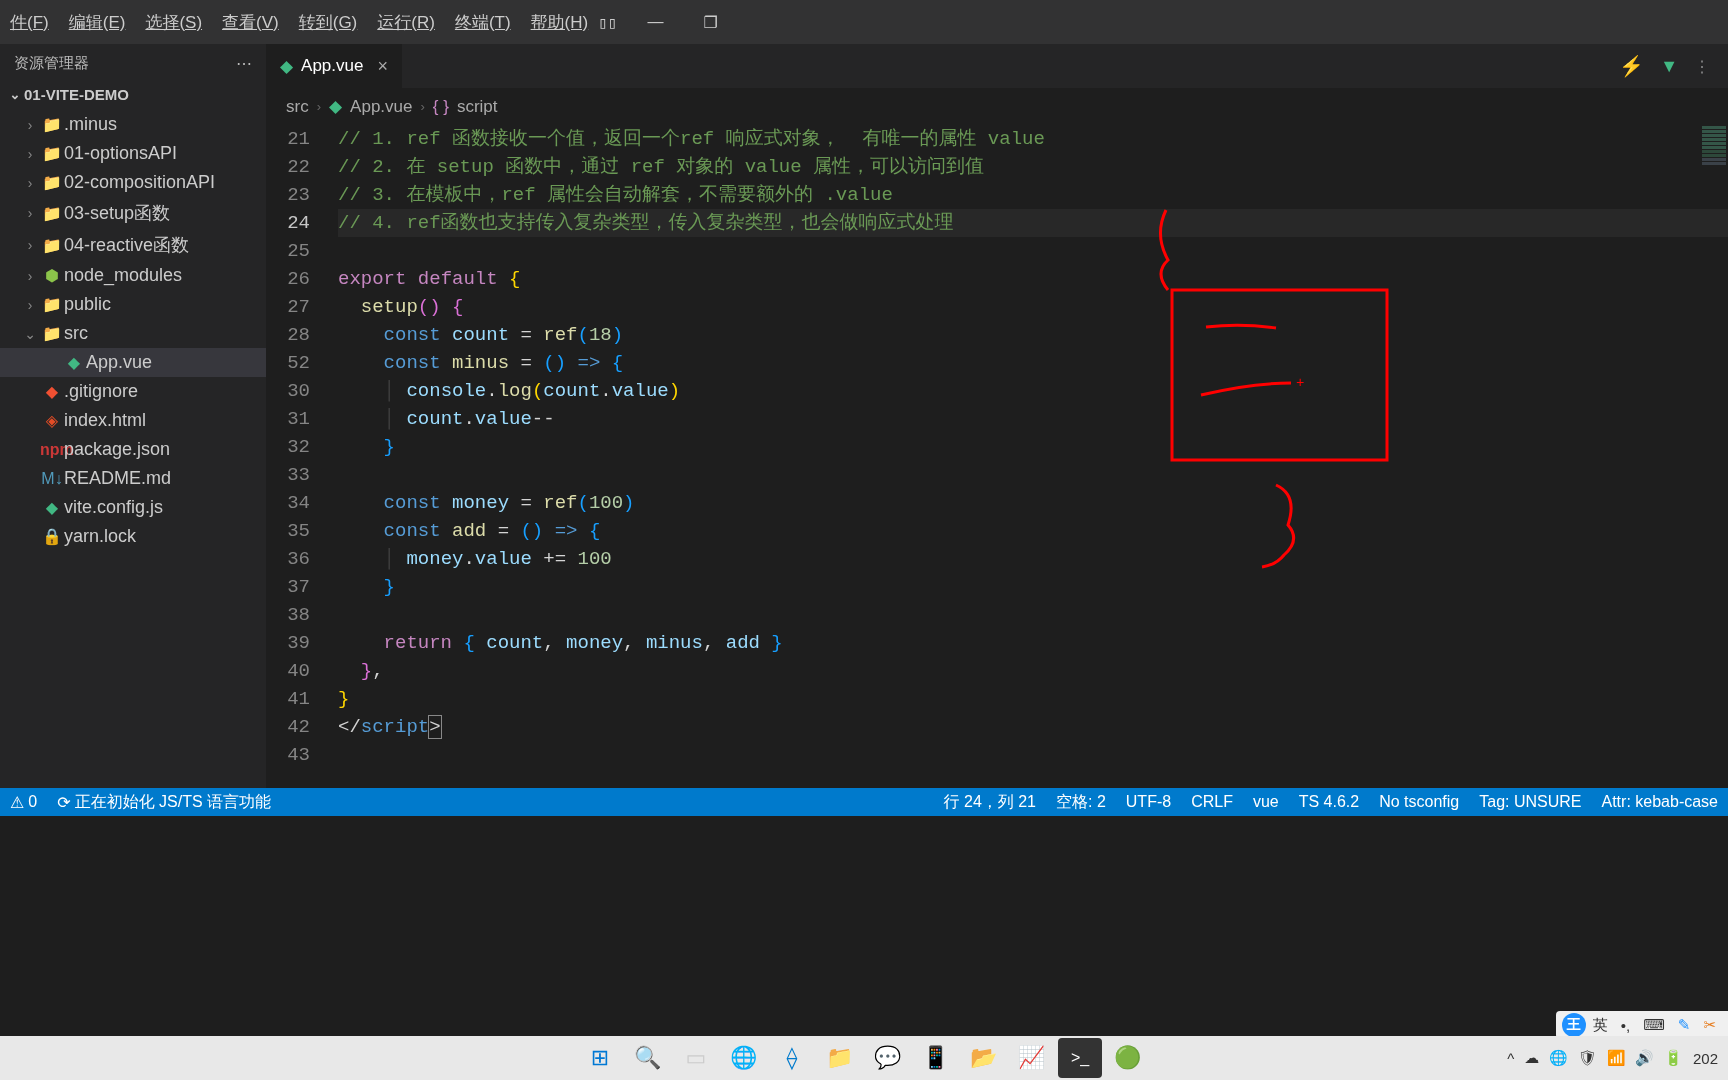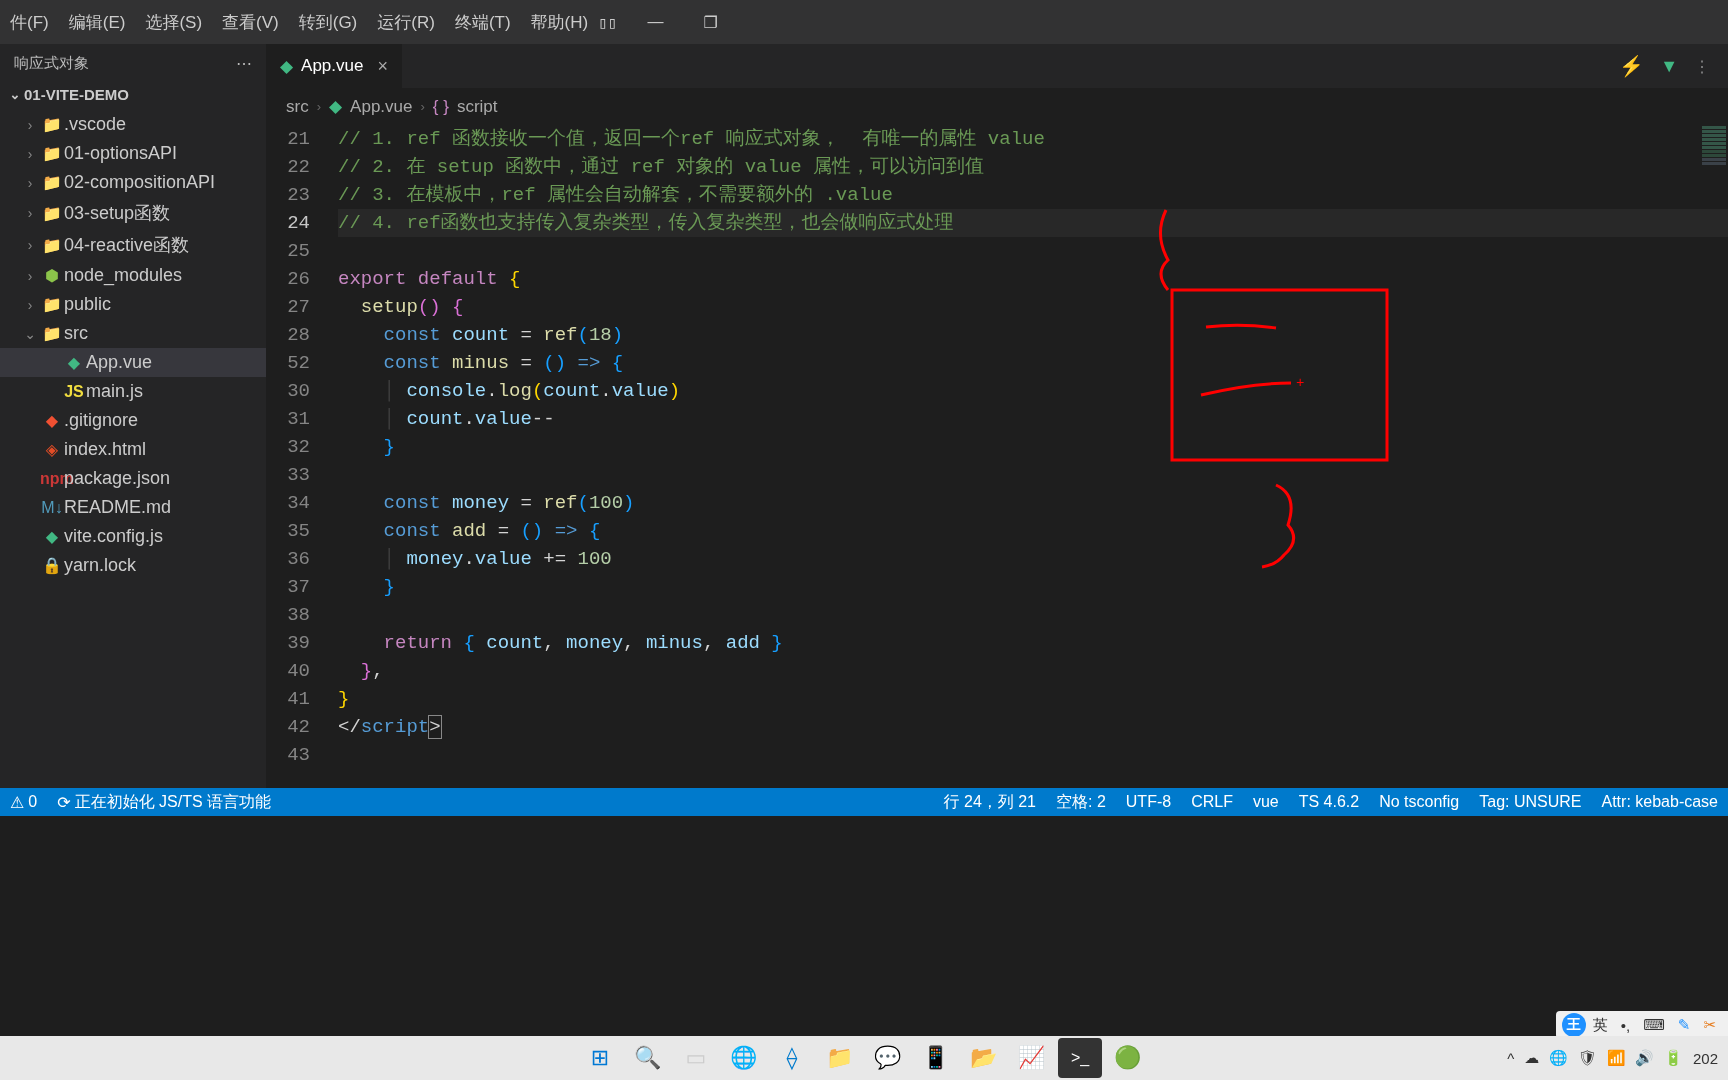--- a/index.html
+++ b/index.html
@@ -1,19 +1,19 @@
 <!DOCTYPE html>
 <html><head>
 <meta charset="utf-8">
 <style>
 * { margin: 0; padding: 0; box-sizing: border-box; }
 body { font-family: "Segoe UI", "Microsoft YaHei", sans-serif; background: #1e1e1e; color: #cccccc; height: 1080px; width: 1728px; overflow: hidden; font-size: 16px; }
 .titlebar { height: 44px; background: #323233; display: flex; align-items: center; color: #cccccc; }
 .menu { display: flex; height: 44px; align-items: center; }
-.menu-item { padding: 0 10px; cursor: pointer; font-size: 17px; }
+.menu-item { padding: 0 10px; cursor: pointer; font-size: 17px; text-decoration: underline; }
 .title-center { flex: 1; text-align: center; font-size: 17px; color: #cccccc; }
 .title-right { display: flex; align-items: center; gap: 20px; padding-right: 15px; }
 .win-btn { font-size: 16px; padding: 0 10px; cursor: pointer; }
 .layout-icon { font-family: monospace; }
 .main { display: flex; height: 744px; }
 .sidebar { width: 266px; background: #252526; display: flex; flex-direction: column; }
 .sidebar-header { display: flex; justify-content: space-between; align-items: center; padding: 10px 14px; font-size: 16px; color: #bbbbbb; }
 .explorer-title { font-size: 15px; }
 .tree { flex: 1; overflow: auto; padding-top: 4px; }
 .tree-section { display: flex; align-items: center; padding: 3px 6px; font-weight: bold; font-size: 15px; cursor: pointer; }
@@ -88,32 +88,32 @@
     <span class="layout-icon">▯▯</span>
     <span class="win-btn">—</span>
     <span class="win-btn">❐</span>
   </div>
 </div>
 
 <div class="main">
 
   <div class="sidebar">
     <div class="sidebar-header">
-      <span class="explorer-title">响应式对象</span>
+      <span class="explorer-title">资源管理器</span>
       <span>⋯</span>
     </div>
     <div class="tree-section">
       <span class="chev" style="width:18px;text-align:center;font-size:13px">⌄</span>
       <span>01-VITE-DEMO</span>
     </div>
     <div class="tree" id="tree">
         <div class="tree-item" style="padding-left: 20px;">
           <span class="chev">›</span>
           <span class="icon folder-icon">📁</span>
-          <span>.vscode</span>
+          <span>.minus</span>
         </div>
         <div class="tree-item" style="padding-left: 20px;">
           <span class="chev">›</span>
           <span class="icon folder-icon">📁</span>
           <span>01-optionsAPI</span>
         </div>
         <div class="tree-item" style="padding-left: 20px;">
           <span class="chev">›</span>
           <span class="icon folder-icon">📁</span>
           <span>02-compositionAPI</span>
@@ -140,25 +140,20 @@
         </div>
         <div class="tree-item" style="padding-left: 20px;">
           <span class="chev">⌄</span>
           <span class="icon" style="color:#7cb342">📁</span>
           <span>src</span>
         </div>
         <div class="tree-item active" style="padding-left: 42px;">
           <span class="chev"></span>
           <span class="icon vue-icon">◆</span>
           <span>App.vue</span>
-        </div>
-        <div class="tree-item" style="padding-left: 42px;">
-          <span class="chev"></span>
-          <span class="icon js-icon">JS</span>
-          <span>main.js</span>
         </div>
         <div class="tree-item" style="padding-left: 20px;">
           <span class="chev"></span>
           <span class="icon git-icon">◆</span>
           <span>.gitignore</span>
         </div>
         <div class="tree-item" style="padding-left: 20px;">
           <span class="chev"></span>
           <span class="icon html-icon">◈</span>
           <span>index.html</span>

